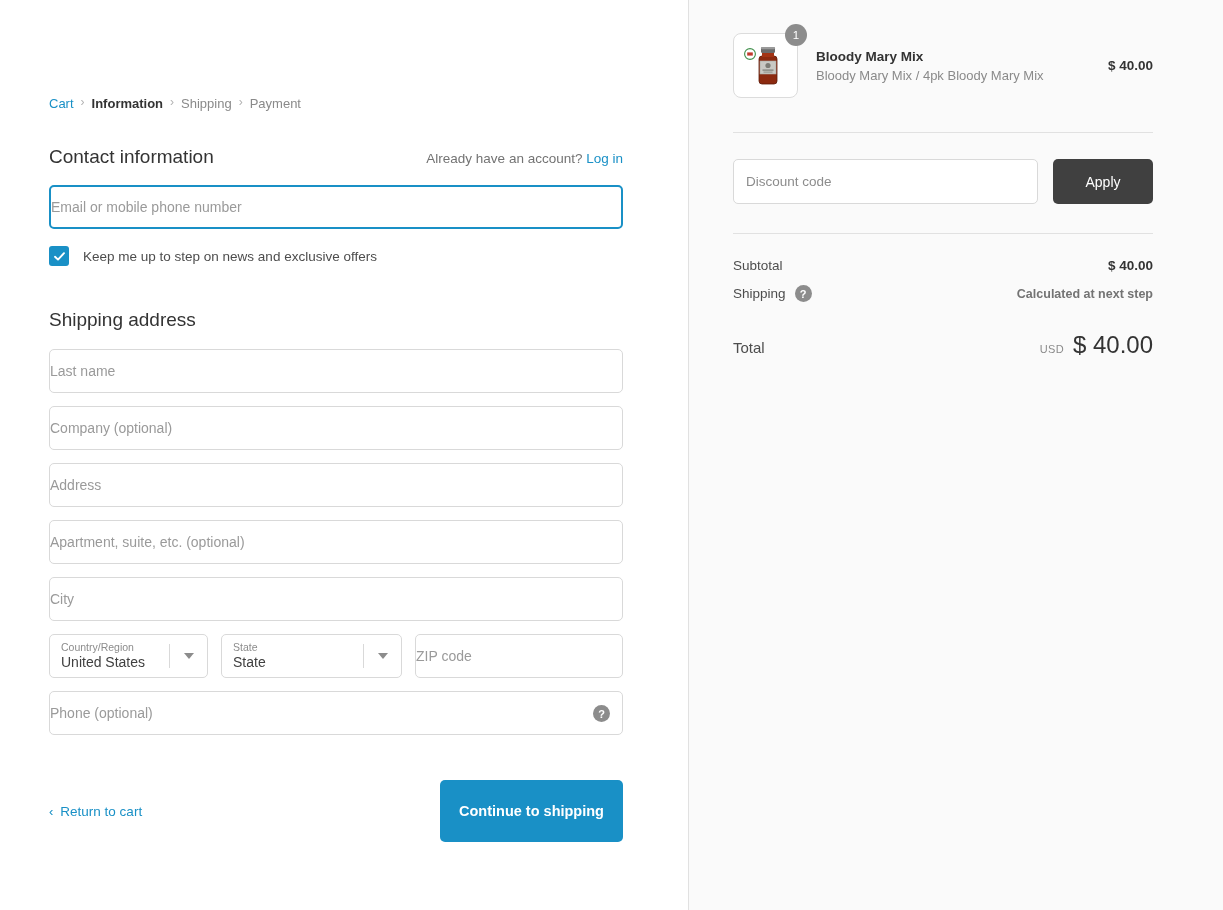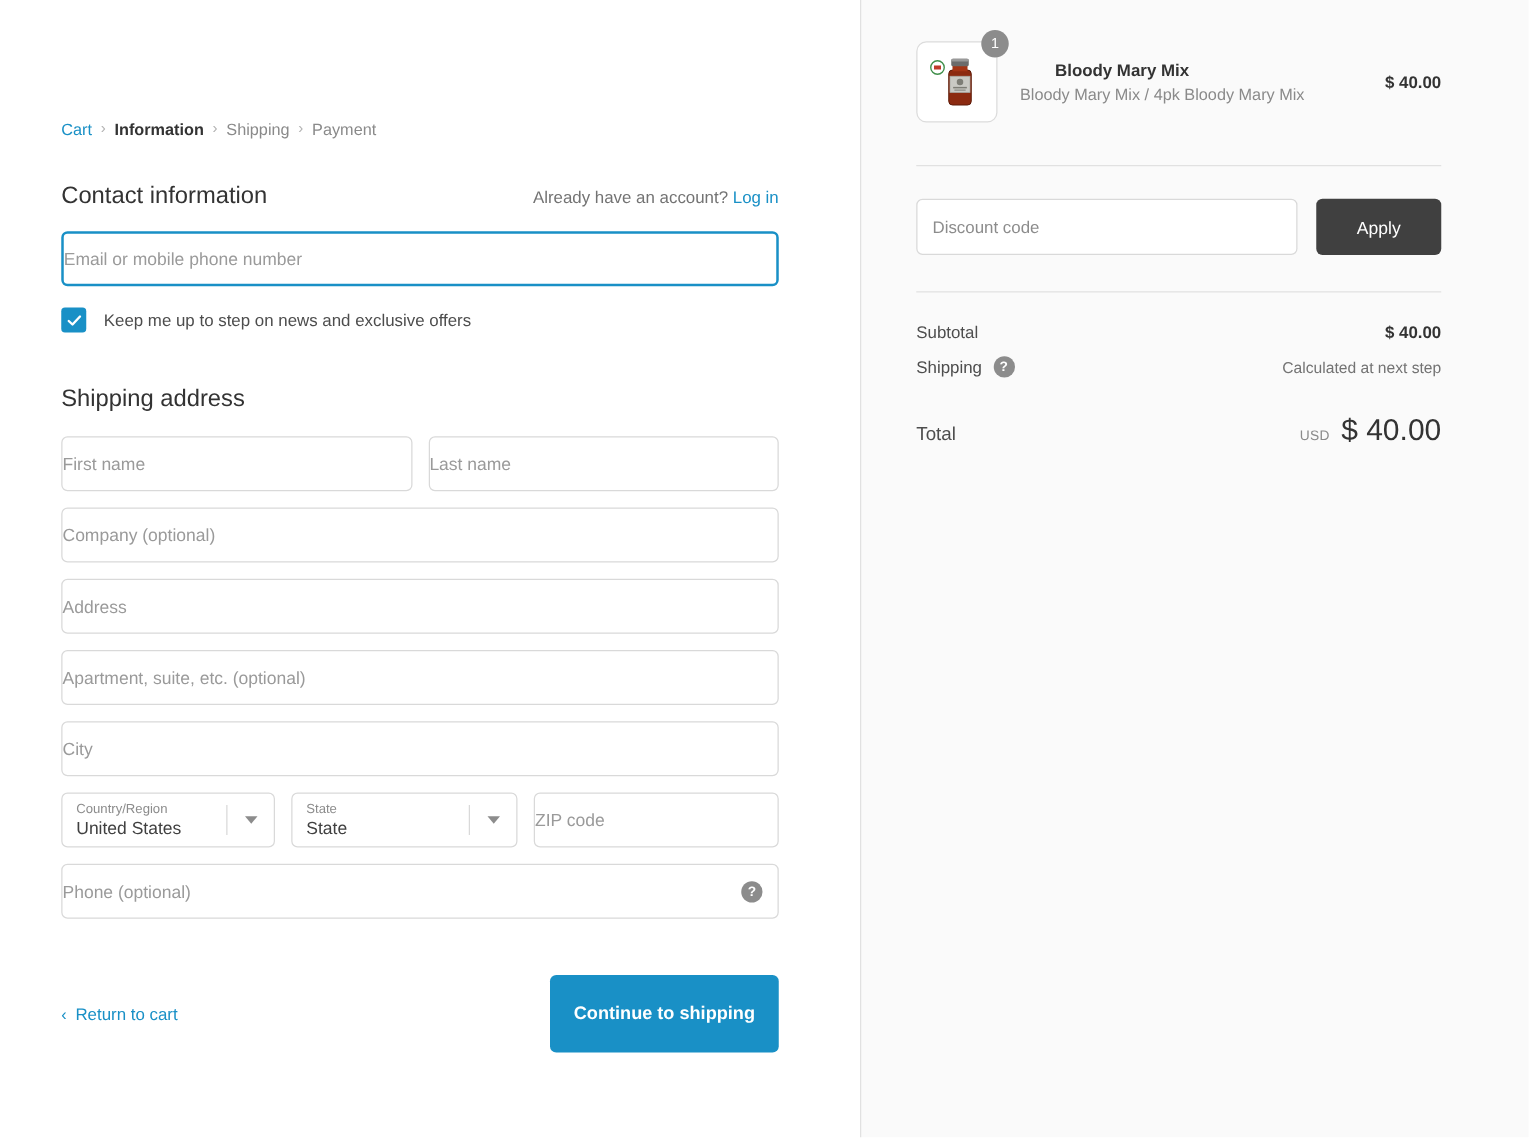--- a/index.html
+++ b/index.html
@@ -73,21 +73,21 @@
   .select-value { font-size: 14px; color: #404040; line-height: 17px; }
   .select-divider { width: 1px; height: 24px; background: #d9d9d9; }
   .select-arrow {
     width: 37px; display: flex; align-items: center; justify-content: center;
   }
   .caret {
     width: 0; height: 0; border-left: 5px solid transparent;
     border-right: 5px solid transparent; border-top: 6px solid #8c8c8c;
   }
   .row-csz { display: flex; gap: 13px; margin-top: 13px; }
-  .col-country { width: 171px; flex: none; }
+  .col-country { width: 159px; flex: none; }
   .col-state { width: 181px; flex: none; }
   .col-zip { flex: 1; }
 
   .help-circle {
     width: 17px; height: 17px; border-radius: 50%; background: #8c8c8c;
     color: #ffffff; font-size: 11px; font-weight: bold;
     display: flex; align-items: center; justify-content: center;
     cursor: pointer; flex: none;
   }
   .field .help-circle { position: absolute; right: 12px; top: 13px; }
@@ -120,21 +120,21 @@
     width: 65px; height: 65px; border: 1px solid #dcdcdc; border-radius: 8px;
     background: #ffffff; display: flex; align-items: center; justify-content: center;
     overflow: hidden;
   }
   .qty-badge {
     position: absolute; top: -9px; right: -9px; width: 22px; height: 22px;
     border-radius: 50%; background: #8c8c8c; color: #ffffff; font-size: 11.5px;
     display: flex; align-items: center; justify-content: center; font-weight: normal;
   }
   .item-texts { margin-left: 18px; flex: 1; }
-  .item-title { font-size: 13.5px; font-weight: bold; color: #333333; margin-left: 28px; }
+  .item-title { font-size: 13.5px; font-weight: bold; color: #333333; }
   .item-variant { font-size: 13px; color: #8a8a8a; margin-top: 4px; }
   .item-price { font-size: 13.5px; color: #333333; font-weight: bold; }
 
   .divider { height: 1px; background: #e1e1e1; }
   .div1 { margin-top: 34px; }
   .div2 { margin-top: 29px; }
 
   .discount-row { display: flex; gap: 15px; margin-top: 26px; }
   .discount-input {
     flex: 1; height: 45px; border: 1px solid #d9d9d9; border-radius: 5px;
@@ -147,21 +147,21 @@
     font-family: "Liberation Sans", sans-serif; cursor: default;
   }
 
   .totals { margin-top: 24px; }
   .total-row {
     display: flex; align-items: center; justify-content: space-between;
     margin-bottom: 12px;
   }
   .tr-label { font-size: 13.5px; color: #4d4d4d; display: flex; align-items: center; gap: 9px; }
   .tr-value { font-size: 13.5px; color: #333333; font-weight: bold; }
-  .tr-value.muted { color: #737373; font-weight: normal; font-size: 12.5px; }
+  .tr-value.muted { color: #737373; font-weight: bold; font-size: 12.5px; }
 
   .grand-row {
     display: flex; align-items: baseline; justify-content: space-between;
     margin-top: 29px;
   }
   .grand-label { font-size: 15px; color: #4d4d4d; }
   .grand-right { display: flex; align-items: baseline; }
   .grand-cur { font-size: 11px; color: #8a8a8a; margin-right: 9px; letter-spacing: 0.3px; }
   .grand-amount { font-size: 24px; color: #333333; }
 </style>
@@ -202,23 +202,20 @@
           <svg width="13" height="13" viewBox="0 0 13 13" aria-hidden="true">
             <path d="M2 6.8 L5 9.6 L11 3.2" fill="none" stroke="#ffffff" stroke-width="1.9" stroke-linecap="round" stroke-linejoin="round"></path>
           </svg>
         </span>
         <span class="checkbox-label">Keep me up to step on news and exclusive offers</span>
       </div>
 
       <div class="sec-title2">Shipping address</div>
 
       <div class="field-row addr-first">
-        <div class="field">
-          <span>First name</span>
-        </div>
         <div class="field">
           <span>Last name</span>
         </div>
       </div>
 
       <div class="field mt13">
         <span>Company (optional)</span>
       </div>
 
       <div class="field mt13">

